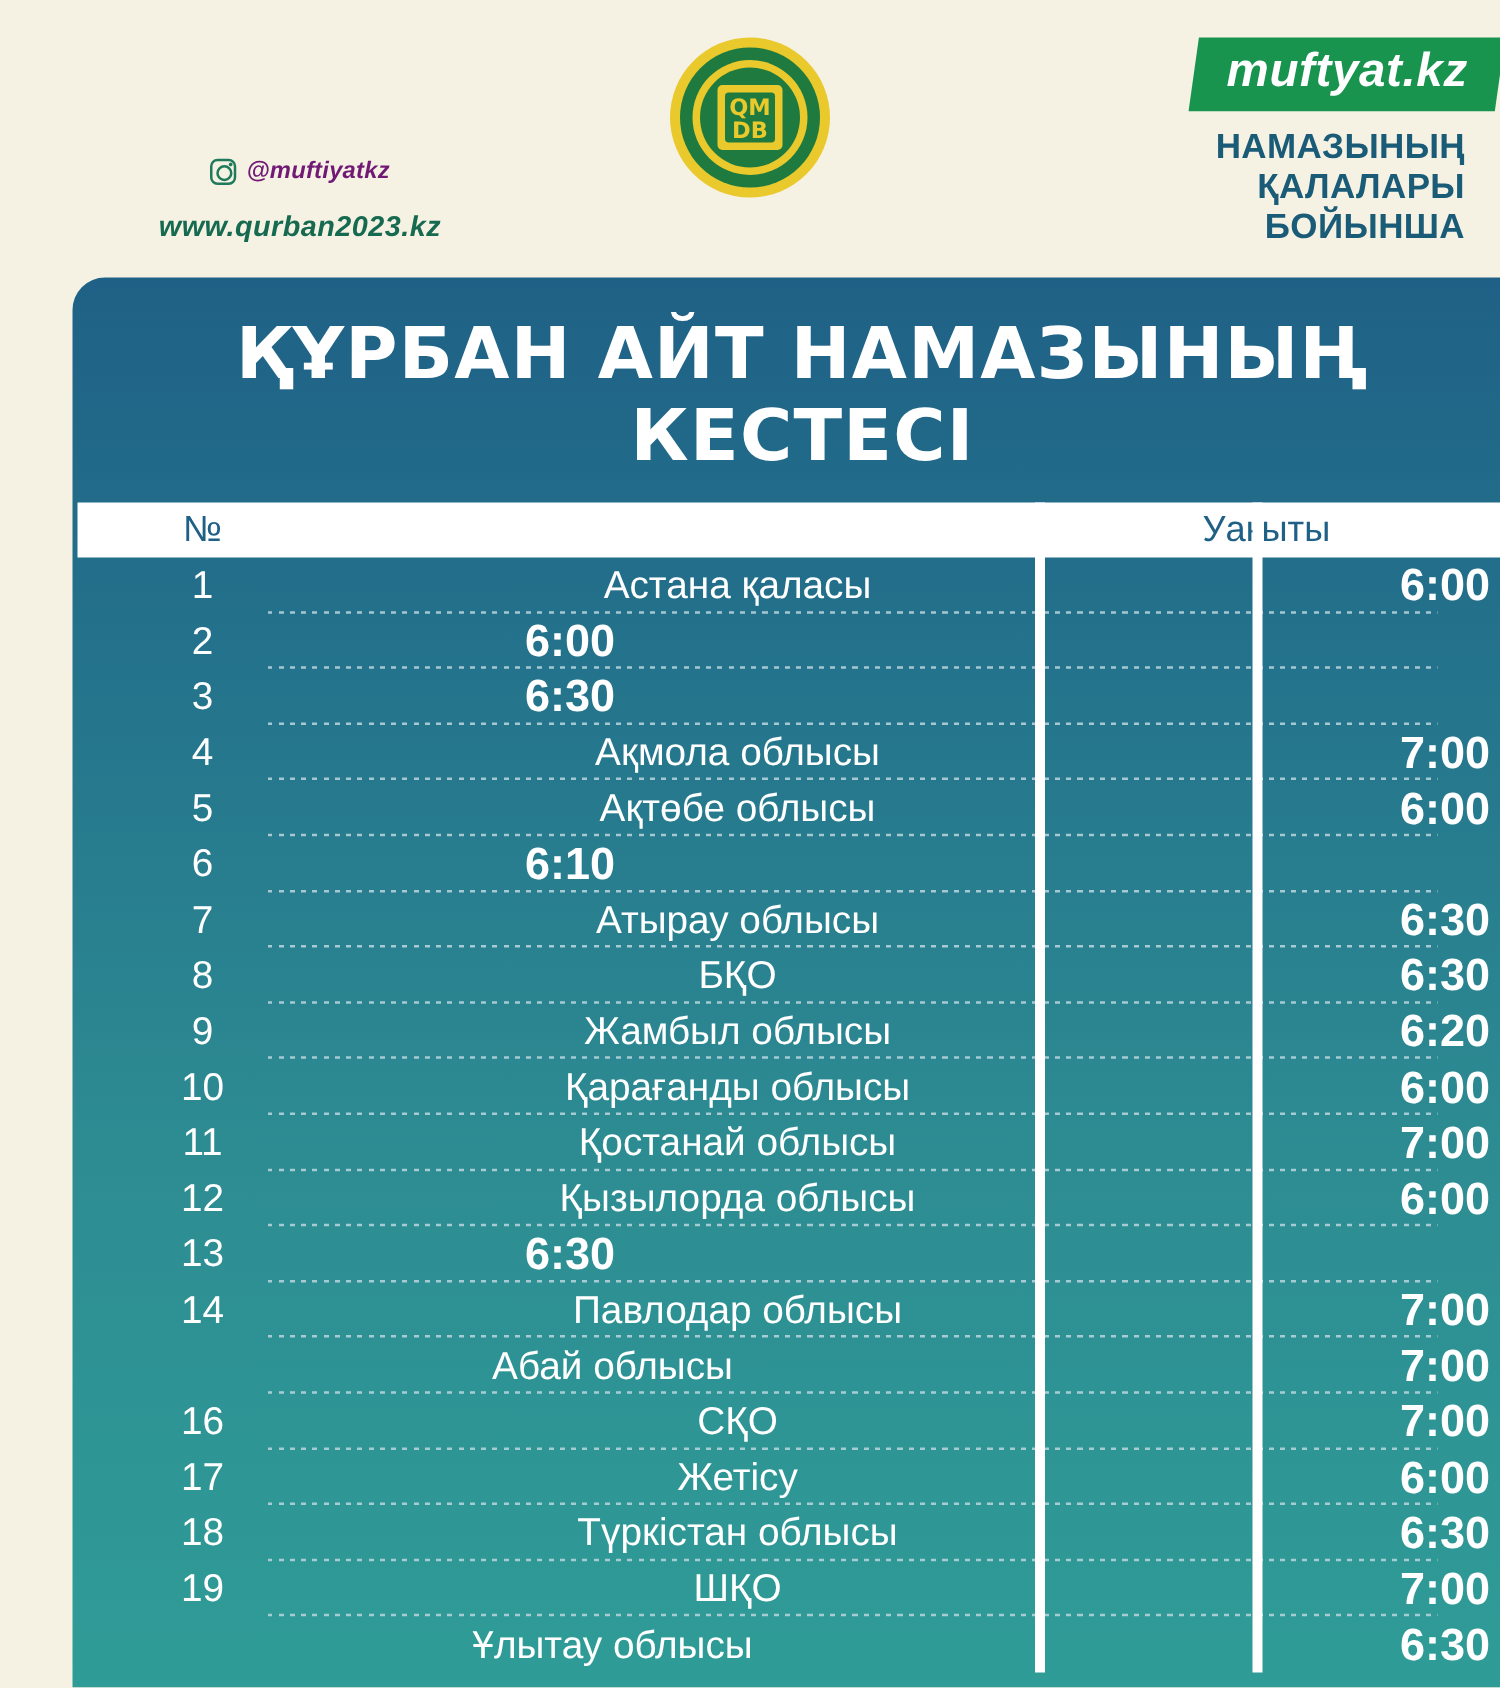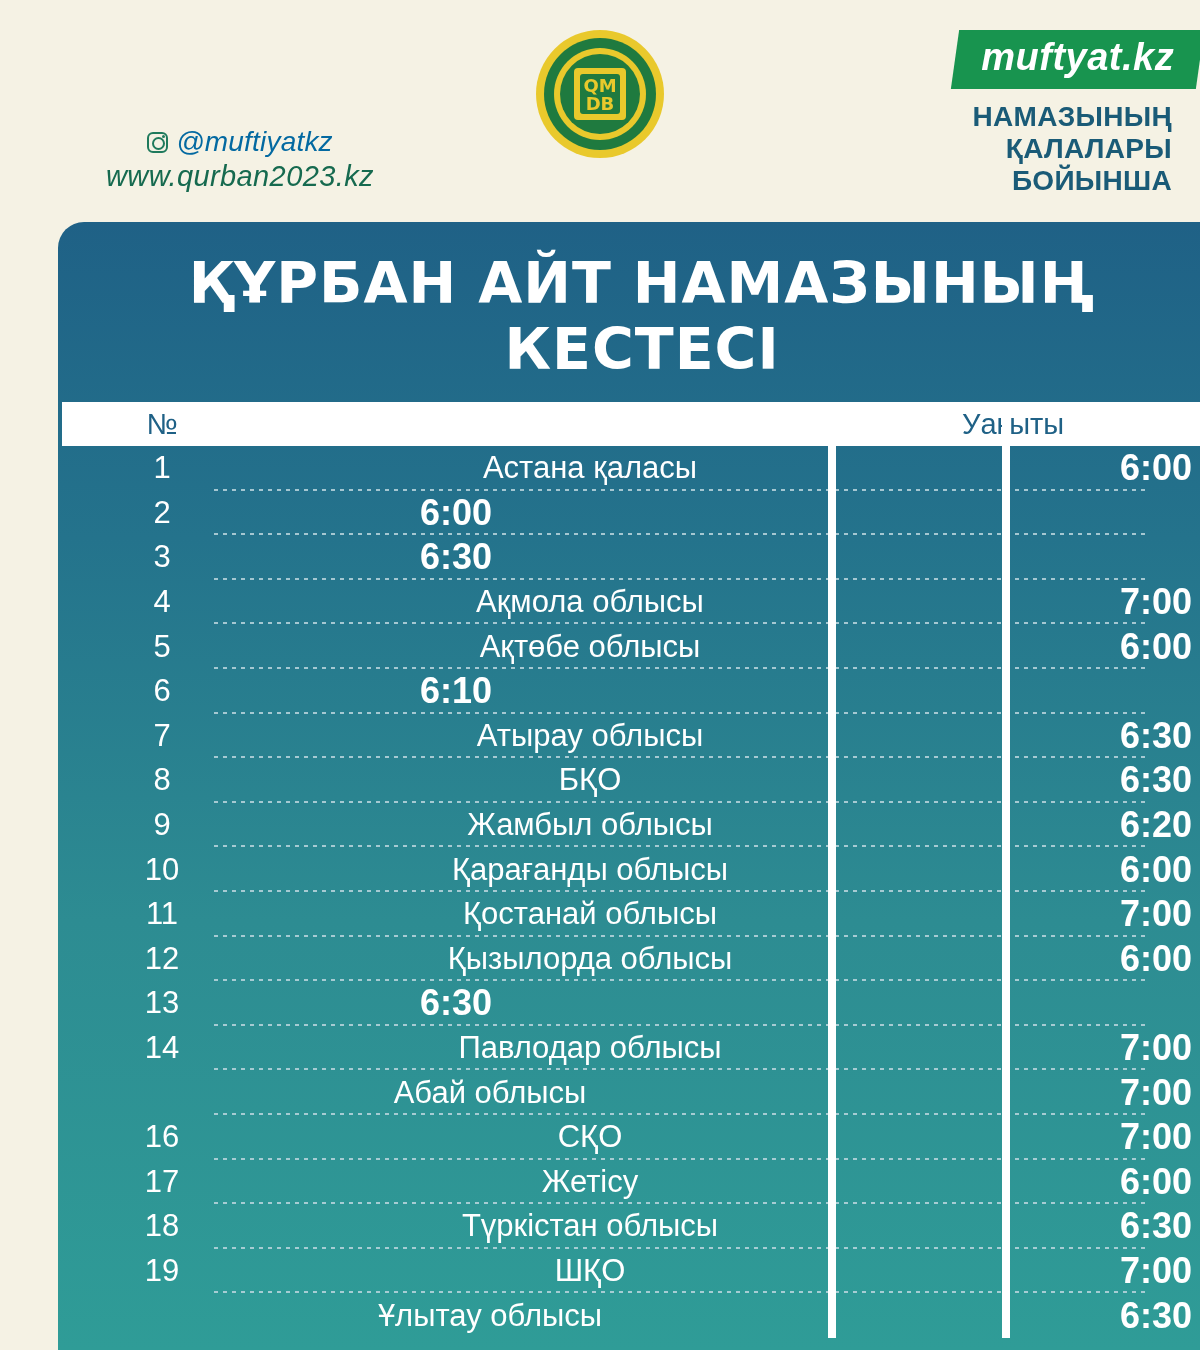--- a/index.html
+++ b/index.html
@@ -49,31 +49,31 @@
   }
   .ig-icon::after {
     content: "";
     position: absolute;
     width: 3px; height: 3px;
     background: #1f7a5c;
     border-radius: 50%;
     right: 1.5px; top: 1.5px;
   }
   .ig-handle {
-    color: #0369a1;
-    font-size: 28px;
+    color: #701a75;
+    font-size: 19px;
     font-style: italic;
-    font-weight: normal;
+    font-weight: bold;
     letter-spacing: .2px;
   }
   .site-url {
-    margin-top: 2px;
+    margin-top: 20px;
     color: #166a4f;
-    font-size: 29px;
-    font-weight: normal;
+    font-size: 23px;
+    font-weight: bold;
     font-style: italic;
     letter-spacing: .4px;
   }
 
   
   .logo-wrap {
     position: absolute;
     left: 50%;
     transform: translateX(-50%);
     top: 28px;

